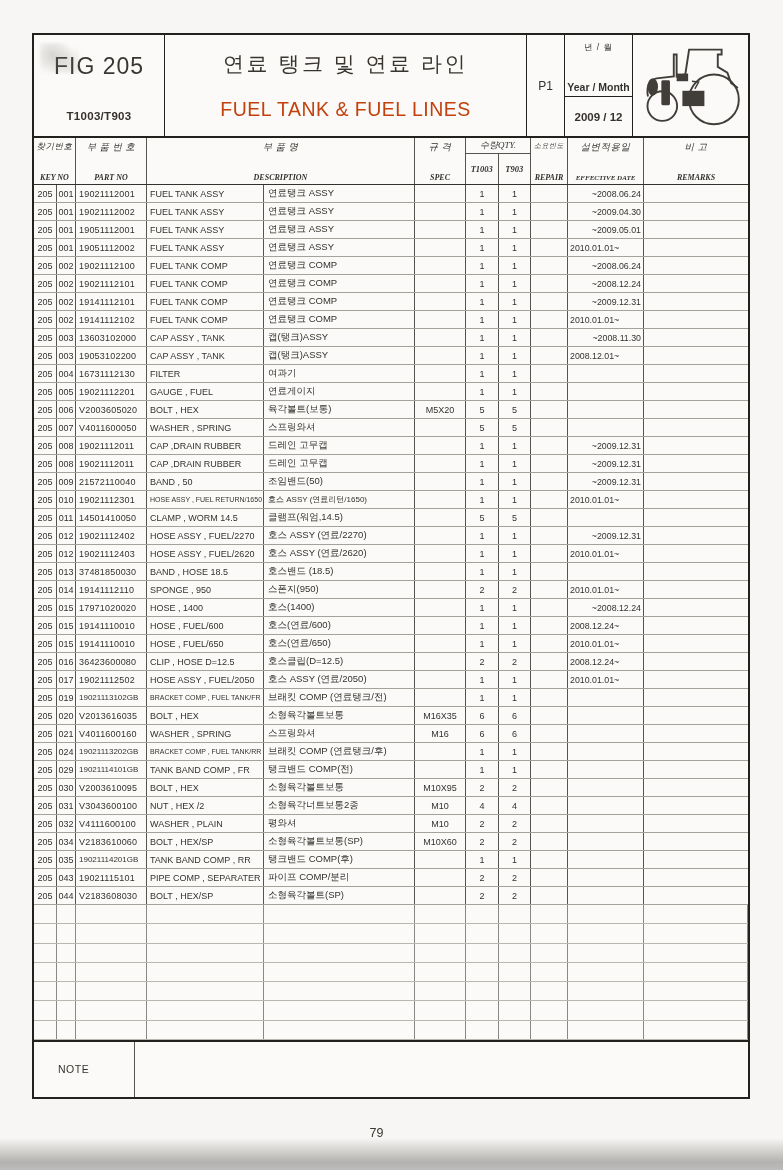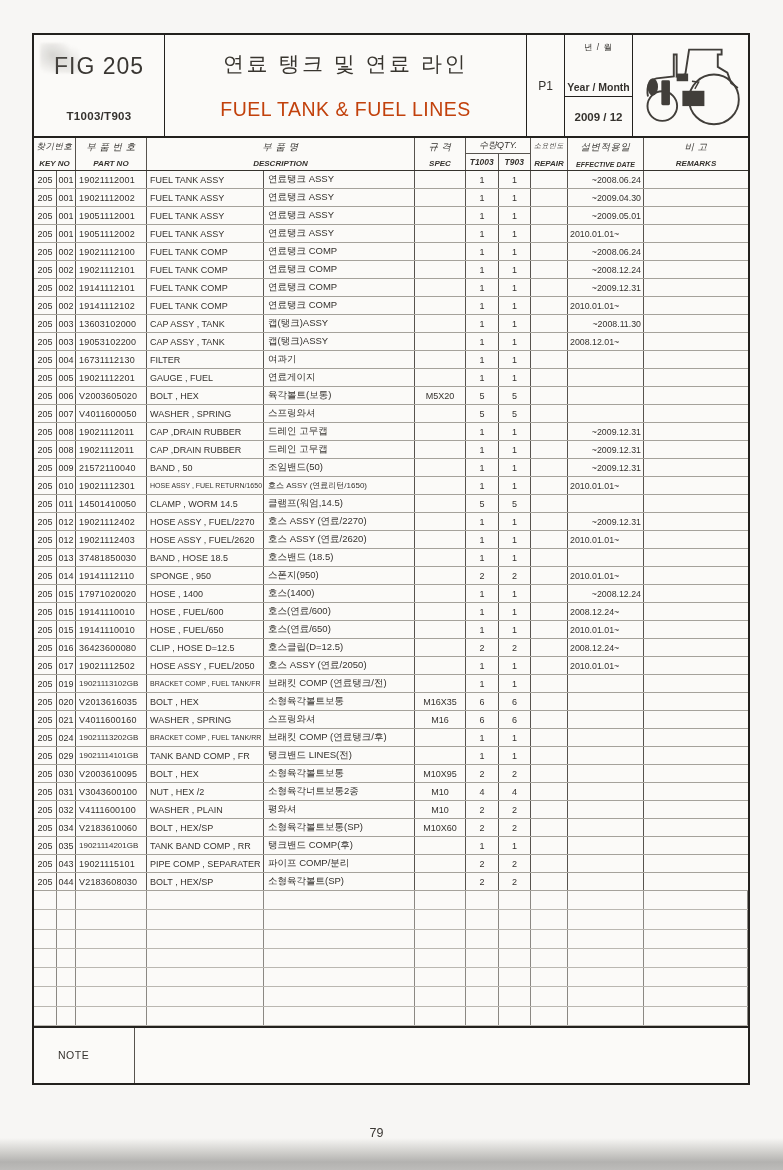--- a/index.html
+++ b/index.html
@@ -34,21 +34,21 @@
   .ym-cell { display:flex; flex-direction:column; }
   .ym-top { height:62px; border-bottom:1.5px solid var(--outer); display:flex; flex-direction:column;
             align-items:center; justify-content:space-between; padding:7px 0 3px; }
   .ym-ko { font-size:8.5px; letter-spacing:1px; }
   .ym-en { font-size:10.5px; font-weight:bold; }
   .ym-val { flex:1; display:flex; align-items:center; justify-content:center; font-size:11.5px; font-weight:bold; }
   .tr-cell { display:flex; align-items:center; justify-content:center; }
 
   
   .col-hdr { display:grid; grid-template-columns:42px 71px 268px 51px 65px 37px 76px 104px;
-             height:33px; border-bottom:1.5px solid #35322d; font-style:italic; }
+             height:47px; border-bottom:1.5px solid #35322d; font-style:italic;font-family:Liberation Serif, serif; }
   .ch { border-right:1px solid var(--vline); display:flex; flex-direction:column; align-items:center;
         justify-content:space-between; padding:3px 0 2px; overflow:hidden; }
   .ch:last-child { border-right:none; }
   .h-ko { font-size:9.5px; letter-spacing:.5px; white-space:nowrap; }
   .h-en { font-size:8px; font-weight:bold; white-space:nowrap; }
   .h-en.tiny { font-size:7px; }
   .h-ko.tiny { font-size:7px; }
   .ch-qty { padding:0; justify-content:stretch; }
   .qty-top { height:15px; display:flex; align-items:center; justify-content:center; font-size:9px; width:100%; }
   .qty-sub { flex:1; display:flex; border-top:1px solid var(--vline); width:100%; }
@@ -613,21 +613,21 @@
     <div class="c ctr"></div>
     <div class="c c-ef"></div>
     <div class="c"></div>
   </div>
 
   <div class="row">
     <div class="c ctr">205</div>
     <div class="c ctr">029</div>
     <div class="c c-pn sm">19021114101GB</div>
     <div class="c c-de">TANK BAND COMP , FR</div>
-    <div class="c c-dk">탱크밴드 LINES(전)</div>
+    <div class="c c-dk">탱크밴드 COMP(전)</div>
     <div class="c ctr"></div>
     <div class="c ctr">1</div>
     <div class="c ctr">1</div>
     <div class="c ctr"></div>
     <div class="c c-ef"></div>
     <div class="c"></div>
   </div>
 
   <div class="row">
     <div class="c ctr">205</div>

